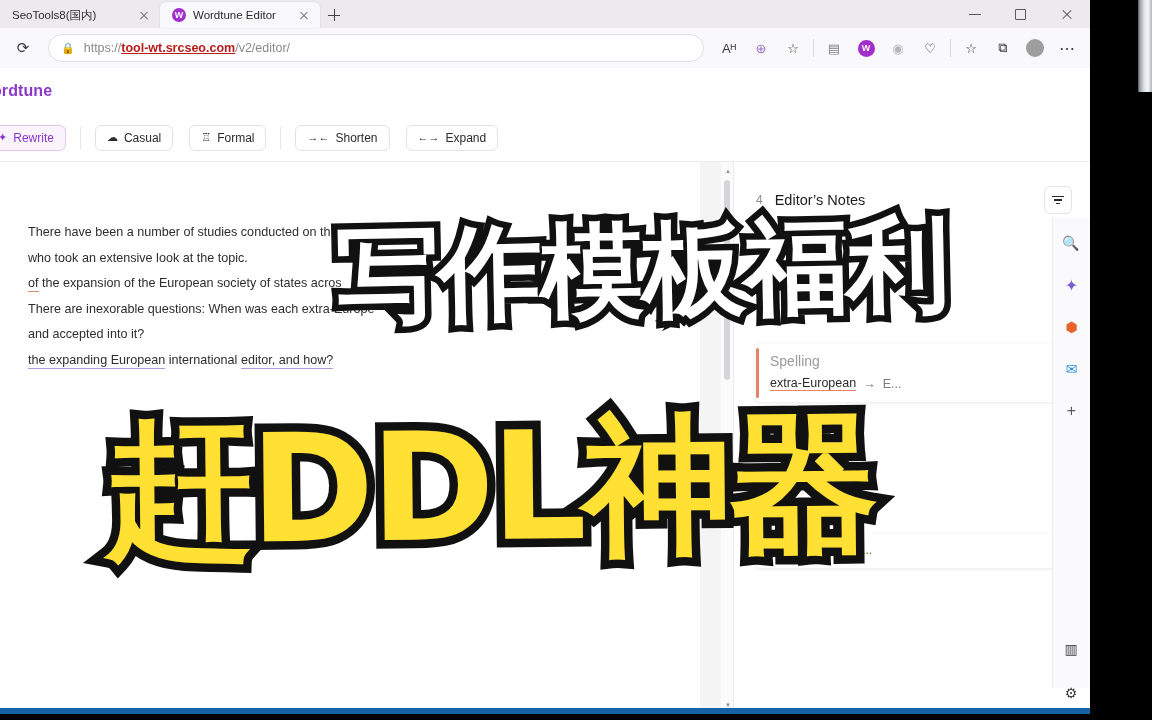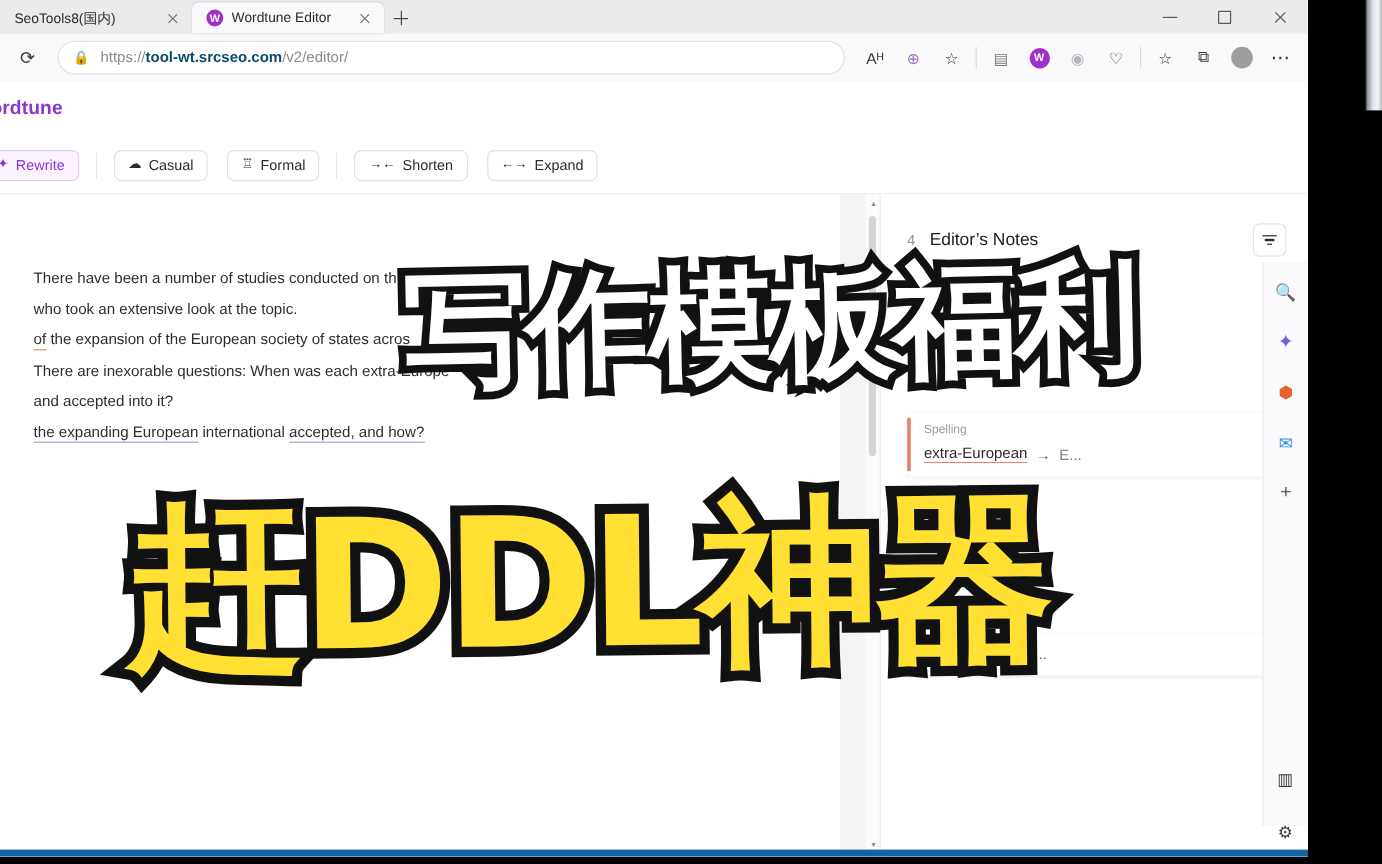--- a/index.html
+++ b/index.html
@@ -82,21 +82,21 @@
     width: 30px; height: 30px; border-radius: 4px; position: relative;
     display: flex; align-items: center; justify-content: center;
     color: #3b3b3b; font-size: 15px; flex: 0 0 auto;
   }
   .omnibox {
     flex: 1 1 auto; height: 28px; background: #fff; border-radius: 14px;
     display: flex; align-items: center; padding: 0 12px; gap: 9px;
     border: 1px solid #e2e0e4; margin: 0 6px;
   }
   .url { font-size: 12.5px; color: #8a8a8a; white-space: nowrap; }
-  .url b { color: #0c4a6e; font-weight: bold; }
+  .url b { color: #b91c1c; font-weight: bold; text-decoration: underline; }
   .toolicons { display: flex; align-items: center; gap: 2px; flex: 0 0 auto; justify-content: flex-end; }
   .ticon {
     width: 30px; height: 30px; border-radius: 4px;
     display: flex; align-items: center; justify-content: center;
     font-size: 13px; color: #3a3a3a; position: relative; flex: 0 0 auto;
   }
   .vsep { width: 1px; height: 18px; background: #dcdadd; margin: 0 3px; }
 
   
   .page { position: relative; height: 646px; background: #fff; overflow: hidden; }
@@ -178,21 +178,21 @@
     position: relative; margin-top: 18px; padding: 9px 10px 11px 14px;
     background: #fff; border-radius: 4px;
     box-shadow: 0 1px 4px rgba(0,0,0,.09);
   }
   .note-card::before {
     content: ''; position: absolute; left: 0; top: 4px; bottom: 4px;
     width: 2.5px; border-radius: 2px;
   }
   .note-card.spelling::before { background: #e5836a; }
   .note-card.grammar::before { background: #b49ad6; }
-  .note-kind { font-size: 10px; color: #9a9a9a; margin-bottom: 7px; }
+  .note-kind { font-size: 14px; color: #9a9a9a; margin-bottom: 7px; }
   .note-body { font-size: 12.5px; color: #2b2b2b; display: flex;
     align-items: center; gap: 7px; white-space: nowrap; overflow: hidden; }
   .note-from { border-bottom: 1.4px solid #e5836a; }
   .note-arrow { color: #6e6e6e; }
   .note-to { color: #7d7d7d; }
 
   
   .edgebar {
     position: absolute; right: 0; top: 56px; width: 38px; bottom: 26px;
     background: #faf9fb; border-left: 1px solid #ececec;
@@ -340,21 +340,21 @@
       <div class="workarea">
 
         <div class="doccol">
           <div class="doccard">
             <div class="doctext">
               <p>There have been a number of studies conducted on th</p>
               <p>who took an extensive look at the topic.</p>
               <p><span class="u-orange">of</span><span> the expansion of the European society of states acros</span></p>
               <p>There are inexorable questions: When was each extra-Europe</p>
               <p>and accepted into it?</p>
-              <p><span class="u-purple">the expanding European</span><span> international </span><span class="u-purple">accepted, and how?</span></p>
+              <p><span class="u-purple">the expanding European</span><span> international </span><span class="u-purple">editor, and how?</span></p>
             </div>
           </div>
           <div class="docscroll">
             <span class="arrow up">▲</span>
             <div class="thumb"></div>
             <span class="arrow dn">▼</span>
           </div>
         </div>
 
         <div class="notes">

